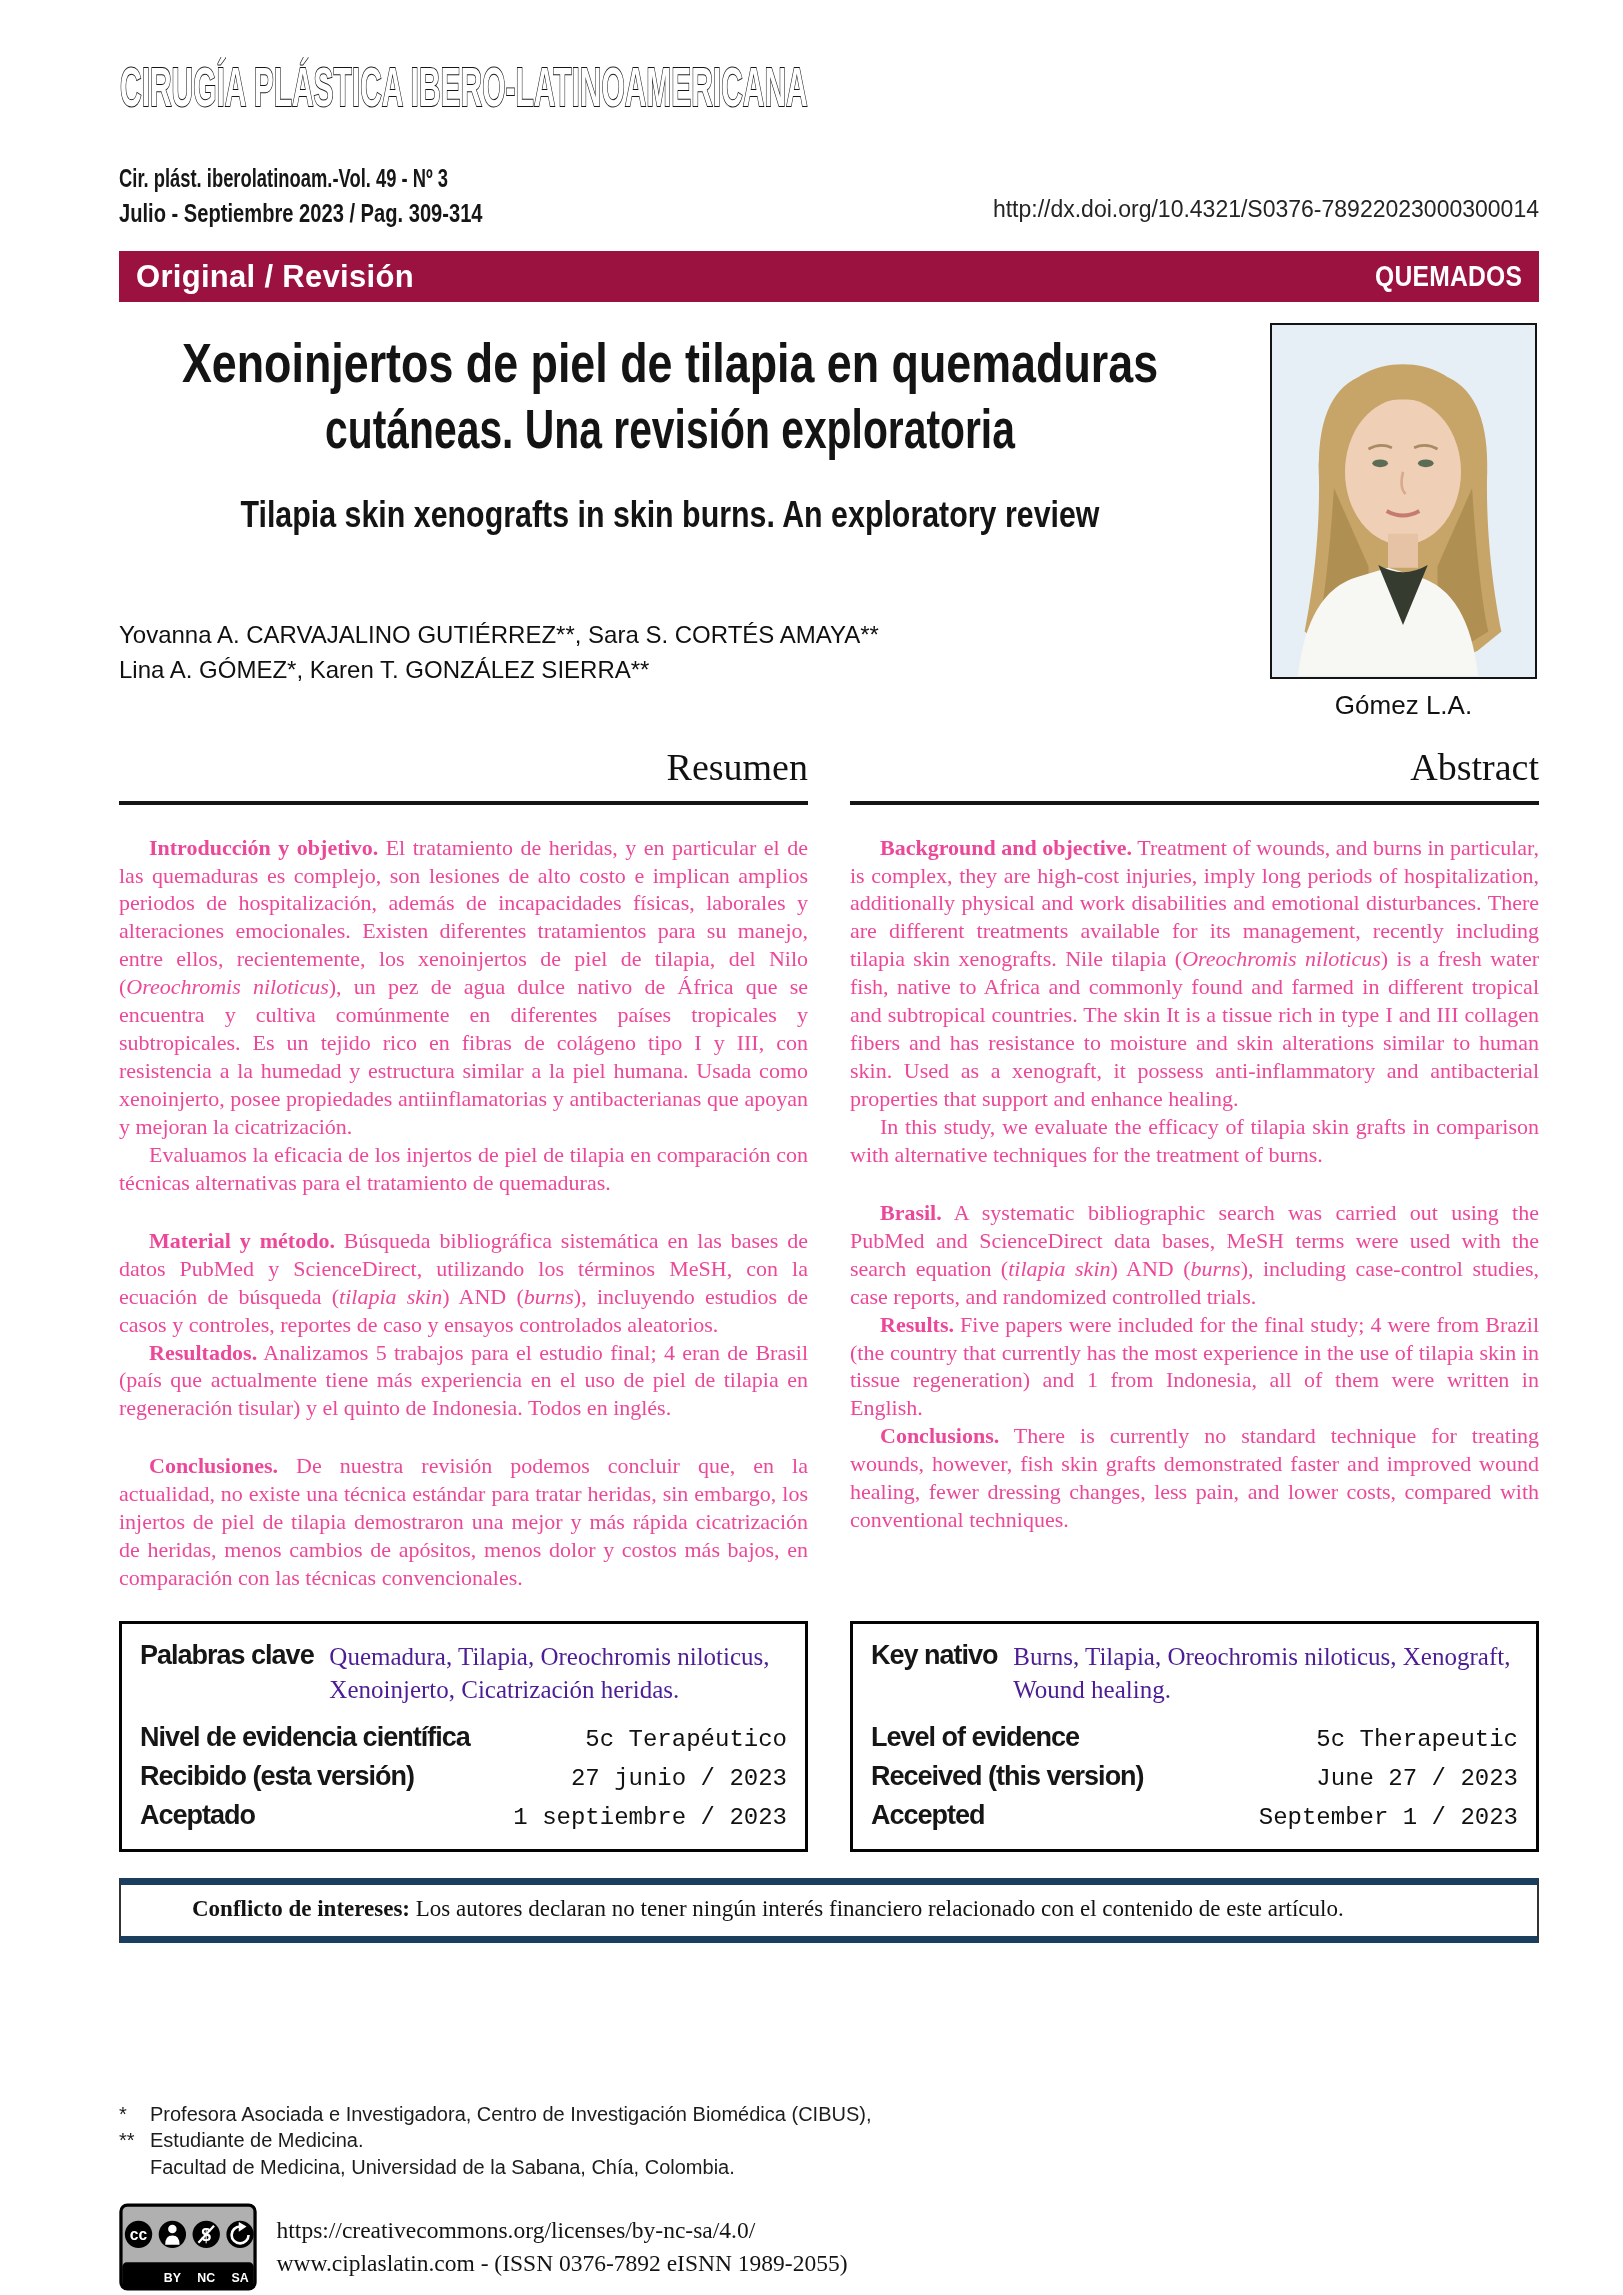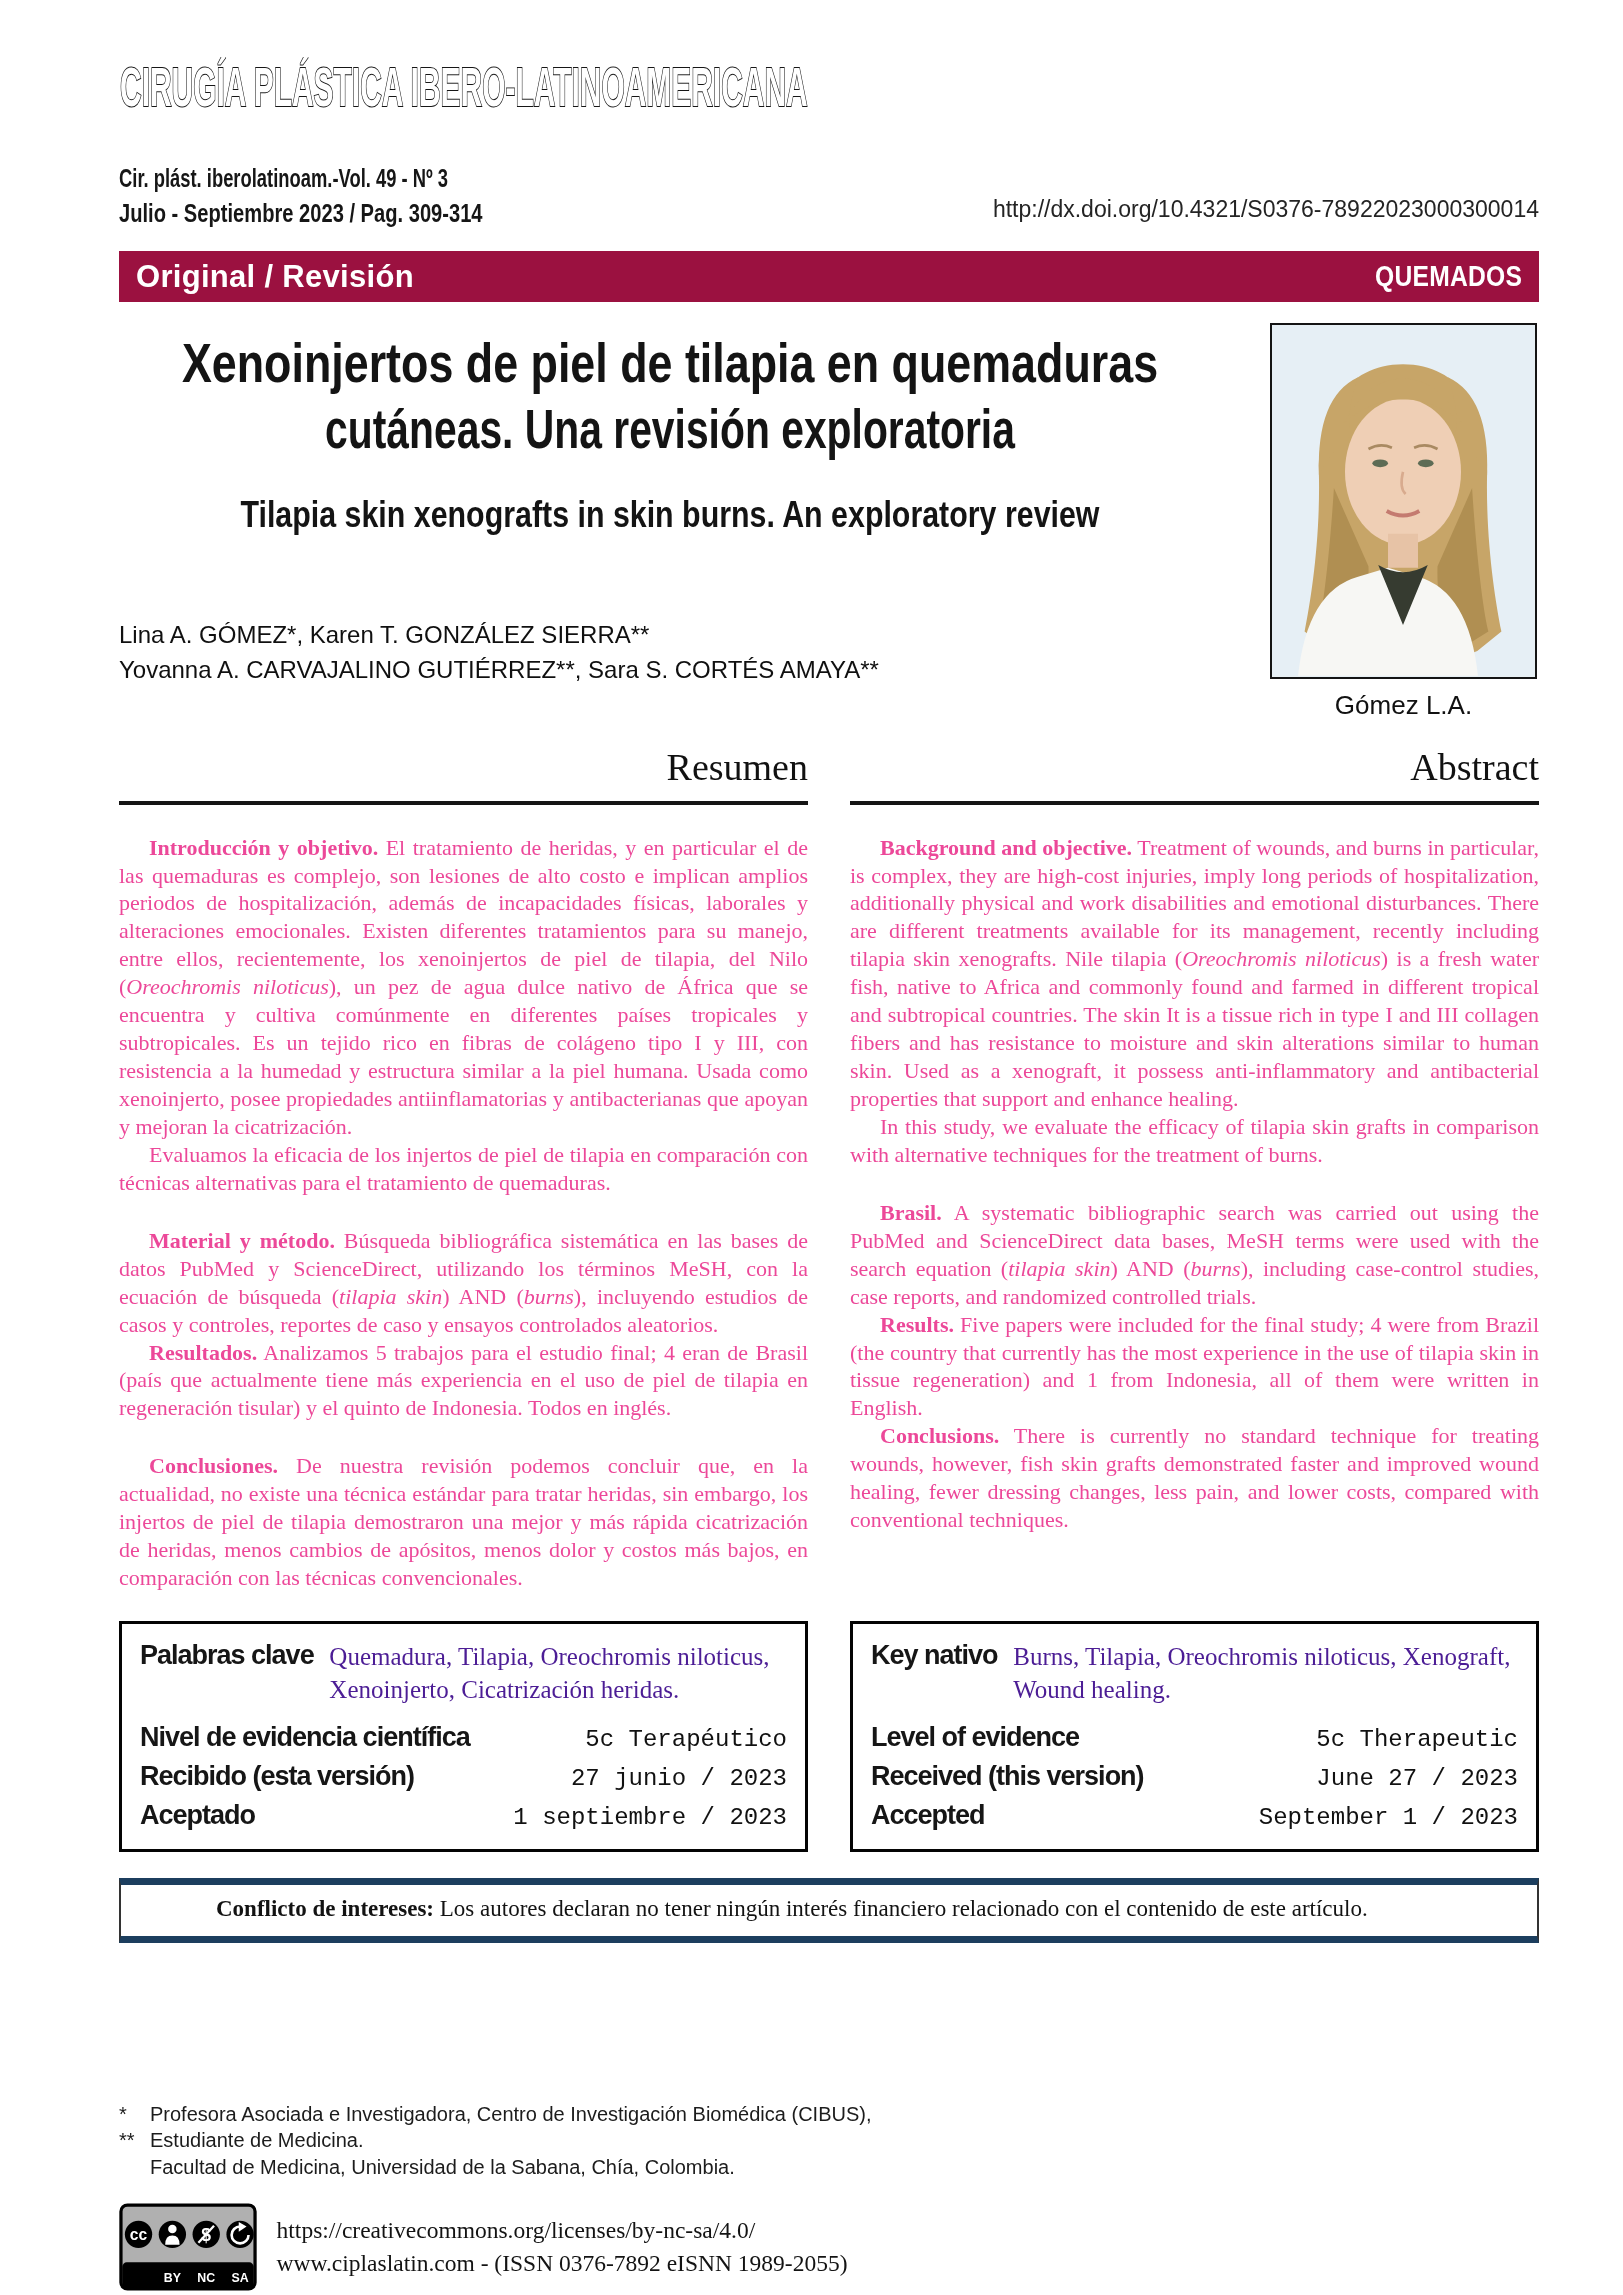--- a/index.html
+++ b/index.html
@@ -50,21 +50,21 @@
   .kw-rlabel{font-size:27px;font-weight:bold;letter-spacing:-1px;white-space:nowrap;}
   .kw-rvalue{font-family:Liberation Mono, monospace;font-size:24px;color:#111;white-space:nowrap;}
 
   
   .conflict{position:absolute;left:119px;top:1878px;width:1420px;box-sizing:border-box;
             border-top:7.2px solid #1c3e5e;border-bottom:7.2px solid #1c3e5e;
             border-left:2px solid #333;border-right:2px solid #333;
             padding:9px 37px 13px;background:#fff;}
   .conflict p{font-family:"Liberation Serif","DejaVu Serif",serif;font-size:23px;line-height:1.28;
               margin:0;color:#131313;padding-left:170px;text-indent:-136px;}
-  .conflict b{font-weight:bold;margin-left:24px;}
+  .conflict b{font-weight:bold;}
 
   
   .footnotes{position:absolute;left:119px;top:2101px;width:1109px;font-size:20px;color:#1c1c1c;}
   .fn-row{display:flex;line-height:1.32;}
   .fn-mark{width:31px;flex:none;}
   .fn-text{flex:1;}
 
   
   .license{position:absolute;left:119px;top:2203px;display:flex;align-items:center;gap:19.6px;}
   .license-text{font-family:"Liberation Serif","DejaVu Serif",serif;font-size:23.5px;line-height:1.42;color:#131313;}
@@ -90,22 +90,22 @@
     <span class="cat-right">QUEMADOS</span>
   </div>
 
   <svg class="title-svg" width="1102" height="218" viewBox="0 0 1690 335">
     <text x="845" y="95" text-anchor="middle" font-family="Liberation Sans, DejaVu Sans, sans-serif" font-size="86" font-weight="bold" fill="#141414" textLength="1500" lengthAdjust="spacingAndGlyphs">Xenoinjertos de piel de tilapia en quemaduras</text>
     <text x="845" y="196" text-anchor="middle" font-family="Liberation Sans, DejaVu Sans, sans-serif" font-size="86" font-weight="bold" fill="#141414" textLength="1060" lengthAdjust="spacingAndGlyphs">cutáneas. Una revisión exploratoria</text>
     <text x="845" y="318" text-anchor="middle" font-family="Liberation Sans, DejaVu Sans, sans-serif" font-size="56" font-weight="bold" fill="#141414" textLength="1320" lengthAdjust="spacingAndGlyphs">Tilapia skin xenografts in skin burns. An exploratory review</text>
   </svg>
 
   <div class="authors">
+    <div>Yovanna A. CARVAJALINO GUTIÉRREZ**, Sara S. CORTÉS AMAYA**</div>
     <div>Lina A. GÓMEZ*, Karen T. GONZÁLEZ SIERRA**</div>
-    <div>Yovanna A. CARVAJALINO GUTIÉRREZ**, Sara S. CORTÉS AMAYA**</div>
   </div>
 
   <figure class="photo" style="margin:0">
     <svg width="262" height="351" viewBox="0 0 402 538">
       <rect x="0" y="0" width="402" height="538" fill="#e6eff5"></rect>
       <path d="M201 60 C110 60 70 140 72 230 C74 330 60 420 50 470 L90 500 C120 515 160 470 150 400 L252 400 C245 470 285 515 315 500 L352 470 C342 420 328 330 330 230 C332 140 292 60 201 60 Z" fill="#c7a568"></path>
       <path d="M95 250 C90 330 80 430 70 470 L110 495 C135 480 150 430 148 370 Z" fill="#b08f52"></path>
       <path d="M307 250 C312 330 322 430 332 470 L292 495 C267 480 252 430 254 370 Z" fill="#b08f52"></path>
       <ellipse cx="201" cy="225" rx="89" ry="112" fill="#efcfb5"></ellipse>
       <ellipse cx="166" cy="212" rx="12" ry="6" fill="#5d6c55"></ellipse>

